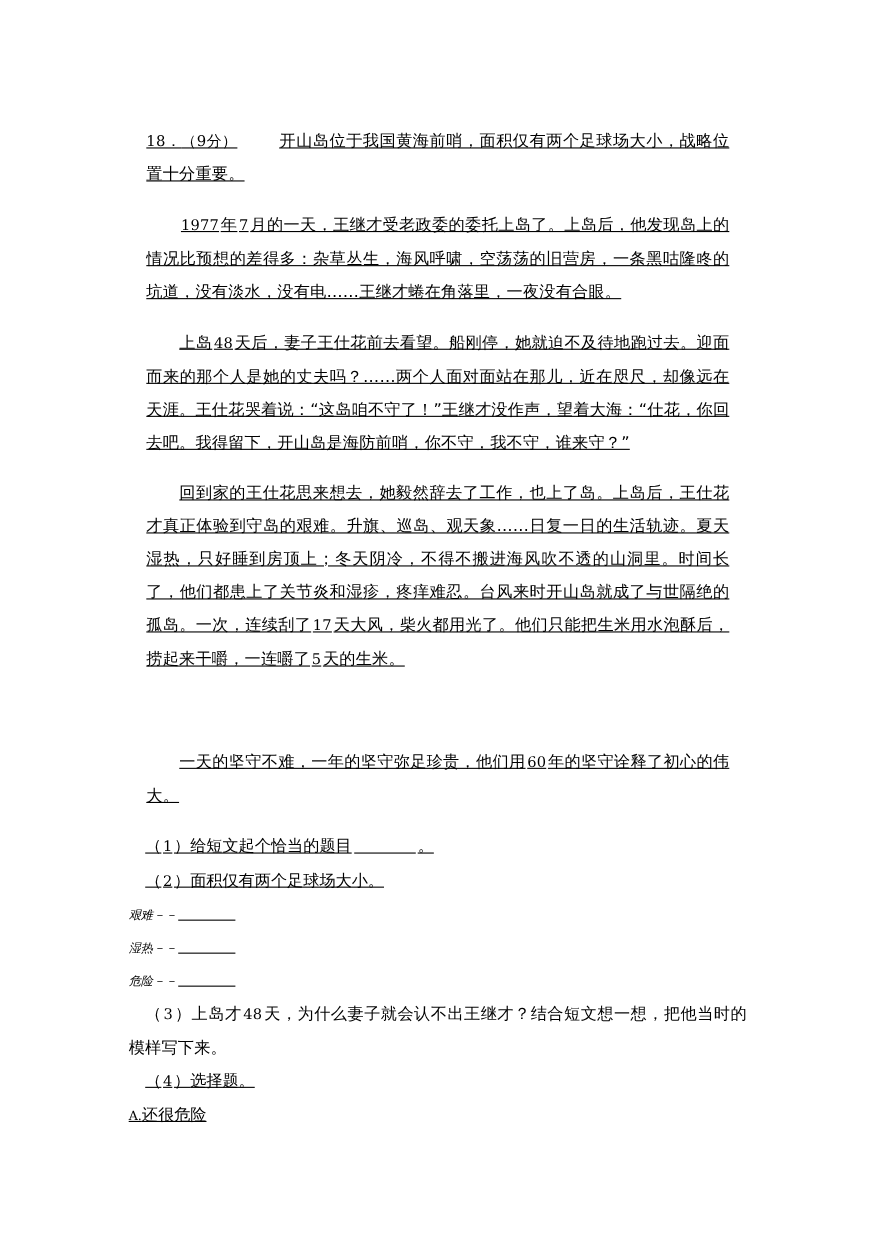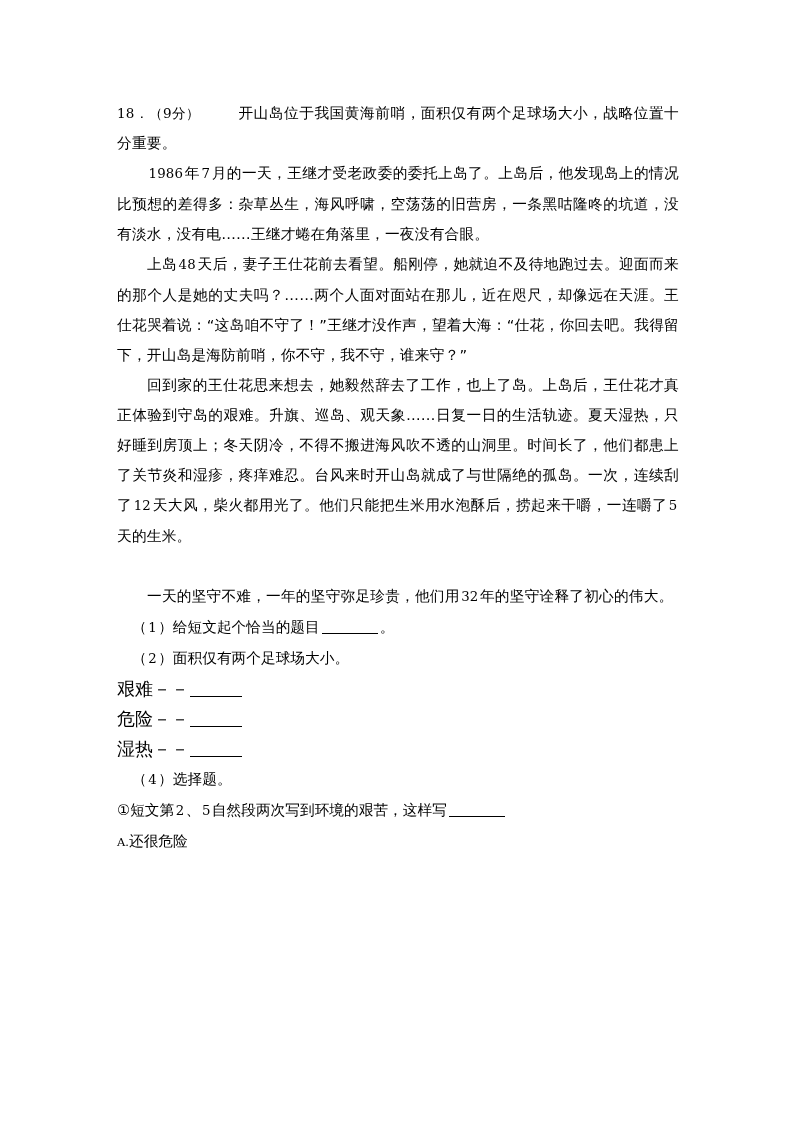--- a/index.html
+++ b/index.html
@@ -32,21 +32,22 @@
   
   .line {
     font-size: 14.7px;
     line-height: 30px;
     letter-spacing: 0.2px;
     white-space: pre-wrap;
     text-align: justify;
     text-justify: inter-character;
   }
   .p {
-    margin: 0;
+    margin: 16px;
+    text-decoration: underline;
   }
   
   .indent2 {
     text-indent: 30px;
   }
   .indent1 {
     text-indent: 15px;
   }
   
   .stem-num {
@@ -84,57 +85,59 @@
     font-family: "DejaVu Serif", "Liberation Serif", serif;
     font-size: 11.5px;
   }
   .spacer {
     height: 30px;
   }
   .q-line {
     font-size: 14.7px;
     line-height: 30px;
     white-space: pre-wrap;
+    text-decoration: underline;
   }
   .ant-line {
-    font-size: 18px;
+    font-size: 11px;
     line-height: 30px;
     white-space: pre-wrap;
+    font-style: italic;
   }
 </style>
 </head>
 <body>
 
 <div class="page">
   <div class="content">
 
     <div class="line p indent0"><span class="stem-num">18．</span><span class="stem-num">（9分）</span><span class="gap-wide"></span><span>开山岛位于我国黄海前哨，面积仅有两个足球场大小，战略位置十分重要。</span></div>
 
-    <div class="line p indent2"><span><span class="num">1986</span>年<span class="num">7</span>月的一天，王继才受老政委的委托上岛了。上岛后，他发现岛上的情况比预想的差得多：杂草丛生，海风呼啸，空荡荡的旧营房，一条黑咕隆咚的坑道，没有淡水，没有电……王继才蜷在角落里，一夜没有合眼。</span></div>
+    <div class="line p indent2"><span><span class="num">1977</span>年<span class="num">7</span>月的一天，王继才受老政委的委托上岛了。上岛后，他发现岛上的情况比预想的差得多：杂草丛生，海风呼啸，空荡荡的旧营房，一条黑咕隆咚的坑道，没有淡水，没有电……王继才蜷在角落里，一夜没有合眼。</span></div>
 
     <div class="line p indent2"><span>上岛<span class="num">48</span>天后，妻子王仕花前去看望。船刚停，她就迫不及待地跑过去。迎面而来的那个人是她的丈夫吗？……两个人面对面站在那儿，近在咫尺，却像远在天涯。王仕花哭着说：“这岛咱不守了！”王继才没作声，望着大海：“仕花，你回去吧。我得留下，开山岛是海防前哨，你不守，我不守，谁来守？”</span></div>
 
-    <div class="line p indent2"><span>回到家的王仕花思来想去，她毅然辞去了工作，也上了岛。上岛后，王仕花才真正体验到守岛的艰难。升旗、巡岛、观天象……日复一日的生活轨迹。夏天湿热，只好睡到房顶上；冬天阴冷，不得不搬进海风吹不透的山洞里。时间长了，他们都患上了关节炎和湿疹，疼痒难忍。台风来时开山岛就成了与世隔绝的孤岛。一次，连续刮了<span class="num">12</span>天大风，柴火都用光了。他们只能把生米用水泡酥后，捞起来干嚼，一连嚼了<span class="num">5</span>天的生米。</span></div>
+    <div class="line p indent2"><span>回到家的王仕花思来想去，她毅然辞去了工作，也上了岛。上岛后，王仕花才真正体验到守岛的艰难。升旗、巡岛、观天象……日复一日的生活轨迹。夏天湿热，只好睡到房顶上；冬天阴冷，不得不搬进海风吹不透的山洞里。时间长了，他们都患上了关节炎和湿疹，疼痒难忍。台风来时开山岛就成了与世隔绝的孤岛。一次，连续刮了<span class="num">17</span>天大风，柴火都用光了。他们只能把生米用水泡酥后，捞起来干嚼，一连嚼了<span class="num">5</span>天的生米。</span></div>
 
     <div class="spacer"></div>
 
 
-    <div class="line p indent2"><span>一天的坚守不难，一年的坚守弥足珍贵，他们用<span class="num">32</span>年的坚守诠释了初心的伟大。</span></div>
+    <div class="line p indent2"><span>一天的坚守不难，一年的坚守弥足珍贵，他们用<span class="num">60</span>年的坚守诠释了初心的伟大。</span></div>
 
     <div class="q-line indent1"><span>（<span class="num">1</span>）</span><span>给短文起个恰当的题目</span><span class="blank"></span><span>。</span></div>
 
     <div class="q-line indent1"><span>（<span class="num">2</span>）</span><span>面积仅有两个足球场大小。</span></div>
 
     <div class="ant-line"><span>艰难</span><span>－－</span><span class="blank-short"></span></div>
 
+    <div class="ant-line"><span>湿热</span><span>－－</span><span class="blank-short"></span></div>
+
     <div class="ant-line"><span>危险</span><span>－－</span><span class="blank-short"></span></div>
 
-    <div class="ant-line"><span>湿热</span><span>－－</span><span class="blank-short"></span></div>
-
+    <div class="line indent1"><span>（<span class="num">3</span>）</span><span>上岛才<span class="num">48</span>天，为什么妻子就会认不出王继才？结合短文想一想，把他当时的模样写下来。</span></div>
 
     <div class="q-line indent1"><span>（<span class="num">4</span>）</span><span>选择题。</span></div>
 
-    <div class="q-line"><span>①</span><span>短文第<span class="num">2</span>、<span class="num">5</span>自然段两次写到环境的艰苦，这样写</span><span class="blank"></span></div>
 
     <div class="q-line"><span class="opt-letter">A.</span><span>还很危险</span></div>
 
   </div>
 </div>
 
 </body></html>

